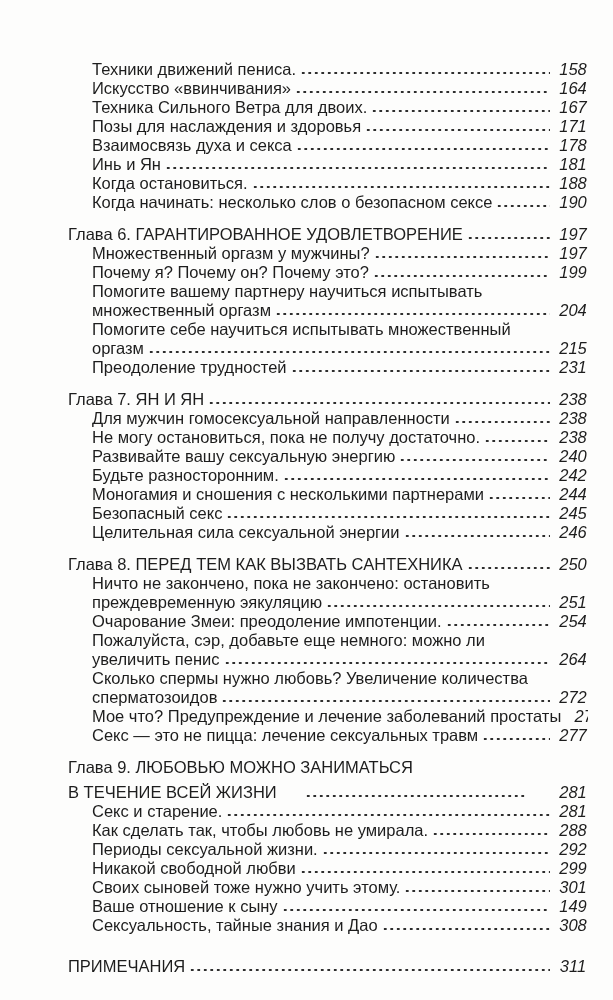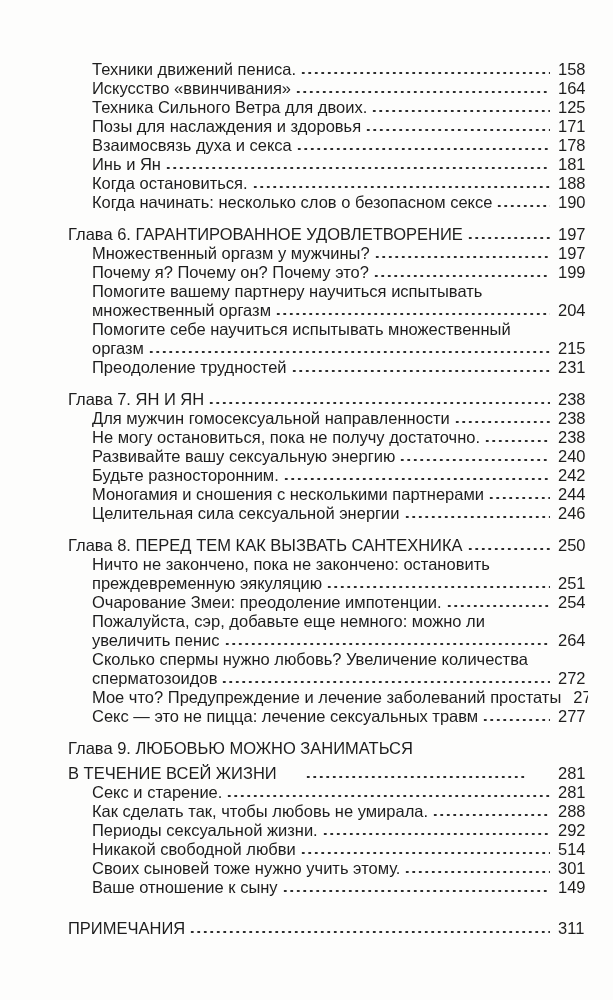--- a/index.html
+++ b/index.html
@@ -35,22 +35,23 @@
     height: 6px;
     margin: 0 8px 3px 4px;
     background-image: radial-gradient(circle, #2e2e2e 1.15px, rgba(0,0,0,0) 1.5px);
     background-size: 6.5px 6px;
     background-repeat: repeat-x;
     background-position: left bottom;
   }
   .leader.no-dots { background: none; }
   .pg {
     min-width: 30px;
-    text-align: left;
+    text-align: center;
     white-space: nowrap;
+    font-style: italic;
   }
 </style>
 </head>
 <body>
 
 <div class="page">
   <main class="toc" id="toc-root">
       <section class="toc-section">
         <div class="row item">
           <span class="txt">Техники движений пениса.</span>
@@ -58,21 +59,21 @@
           <span class="pg">158</span>
         </div>
         <div class="row item">
           <span class="txt">Искусство «ввинчивания»</span>
           <span class="leader"></span>
           <span class="pg">164</span>
         </div>
         <div class="row item">
           <span class="txt">Техника Сильного Ветра для двоих.</span>
           <span class="leader"></span>
-          <span class="pg">125</span>
+          <span class="pg">167</span>
         </div>
         <div class="row item">
           <span class="txt">Позы для наслаждения и здоровья</span>
           <span class="leader"></span>
           <span class="pg">171</span>
         </div>
         <div class="row item">
           <span class="txt">Взаимосвязь духа и секса</span>
           <span class="leader"></span>
           <span class="pg">178</span>
@@ -154,20 +155,25 @@
         </div>
         <div class="row item">
           <span class="txt">Будьте разносторонним.</span>
           <span class="leader"></span>
           <span class="pg">242</span>
         </div>
         <div class="row item">
           <span class="txt">Моногамия и сношения с несколькими партнерами</span>
           <span class="leader"></span>
           <span class="pg">244</span>
+        </div>
+        <div class="row item">
+          <span class="txt">Безопасный секс</span>
+          <span class="leader"></span>
+          <span class="pg">245</span>
         </div>
         <div class="row item">
           <span class="txt">Целительная сила сексуальной энергии</span>
           <span class="leader"></span>
           <span class="pg">246</span>
         </div>
       </section>
       <section class="toc-section gap">
         <div class="row chapter">
           <span class="txt">Глава 8. ПЕРЕД ТЕМ КАК ВЫЗВАТЬ САНТЕХНИКА</span>
@@ -234,31 +240,36 @@
           <span class="pg">288</span>
         </div>
         <div class="row item">
           <span class="txt">Периоды сексуальной жизни.</span>
           <span class="leader"></span>
           <span class="pg">292</span>
         </div>
         <div class="row item">
           <span class="txt">Никакой свободной любви</span>
           <span class="leader"></span>
-          <span class="pg">514</span>
+          <span class="pg">299</span>
         </div>
         <div class="row item">
           <span class="txt">Своих сыновей тоже нужно учить этому.</span>
           <span class="leader"></span>
           <span class="pg">301</span>
         </div>
         <div class="row item">
           <span class="txt">Ваше отношение к сыну</span>
           <span class="leader"></span>
           <span class="pg">149</span>
+        </div>
+        <div class="row item">
+          <span class="txt">Сексуальность, тайные знания и Дао</span>
+          <span class="leader"></span>
+          <span class="pg">308</span>
         </div>
       </section>
       <section class="toc-section big-gap">
         <div class="row chapter">
           <span class="txt">ПРИМЕЧАНИЯ</span>
           <span class="leader"></span>
           <span class="pg">311</span>
         </div>
       </section>
     </main>

